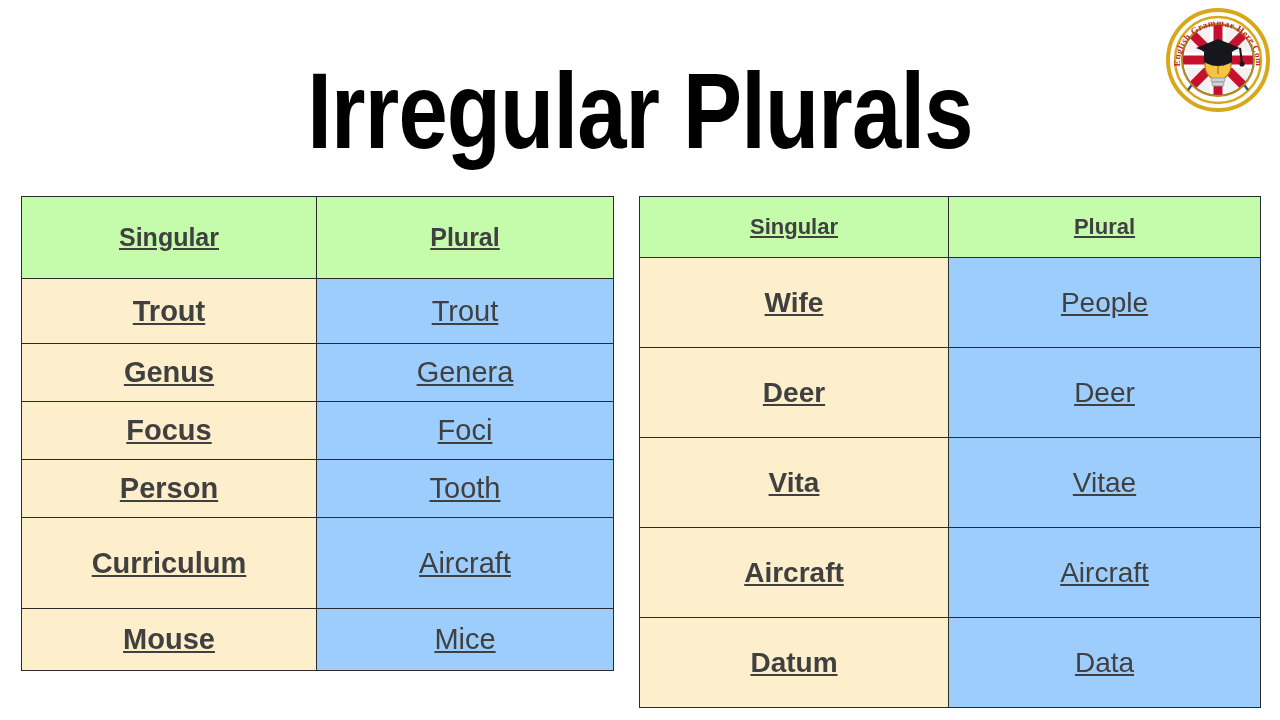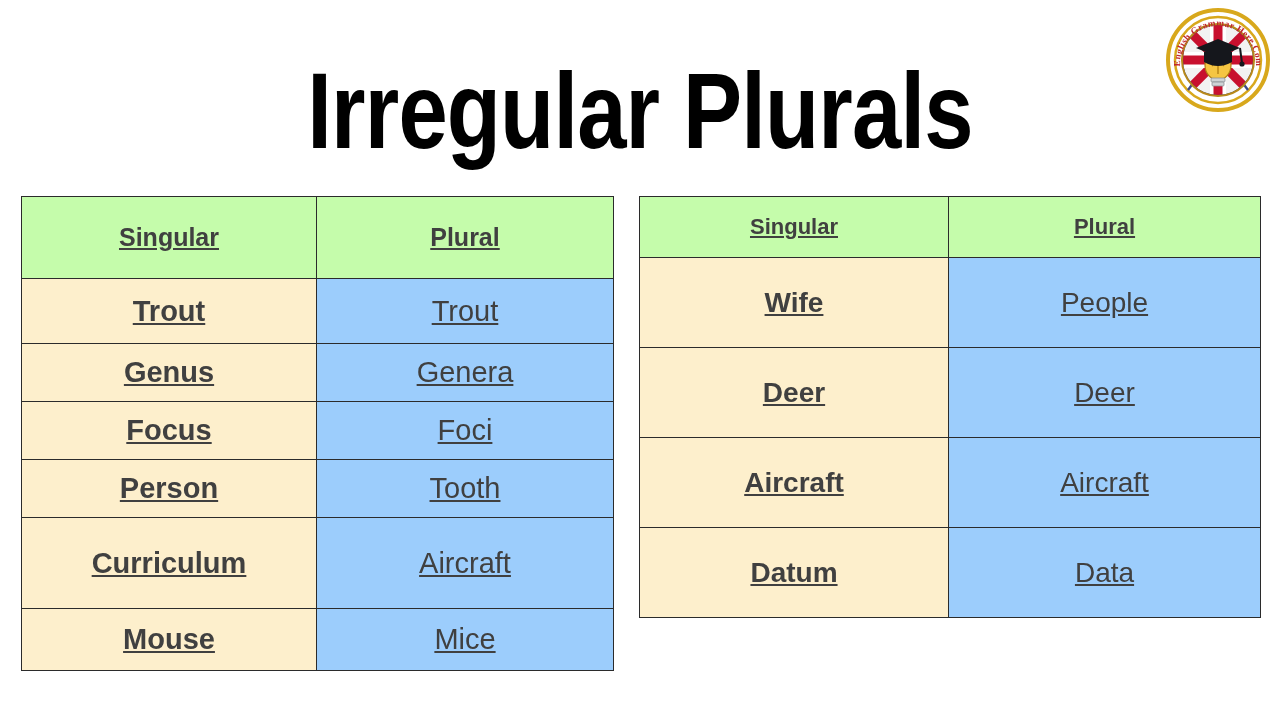--- a/index.html
+++ b/index.html
@@ -205,20 +205,24 @@
   <tbody>
       <tr style="height: 65px;">
         <td class="sing-cell">Wife</td>
         <td class="plur-cell">People</td>
       </tr>
       <tr style="height: 65px; margin-left: 44px;">
         <td class="sing-cell">Deer</td>
         <td class="plur-cell">Deer</td>
       </tr>
       <tr style="height: 65px;">
+        <td class="sing-cell">Vita</td>
+        <td class="plur-cell">Vitae</td>
+      </tr>
+      <tr style="height: 65px;">
         <td class="sing-cell">Aircraft</td>
         <td class="plur-cell">Aircraft</td>
       </tr>
       <tr style="height: 65px;">
         <td class="sing-cell">Datum</td>
         <td class="plur-cell">Data</td>
       </tr>
     </tbody>
 </table>
 

